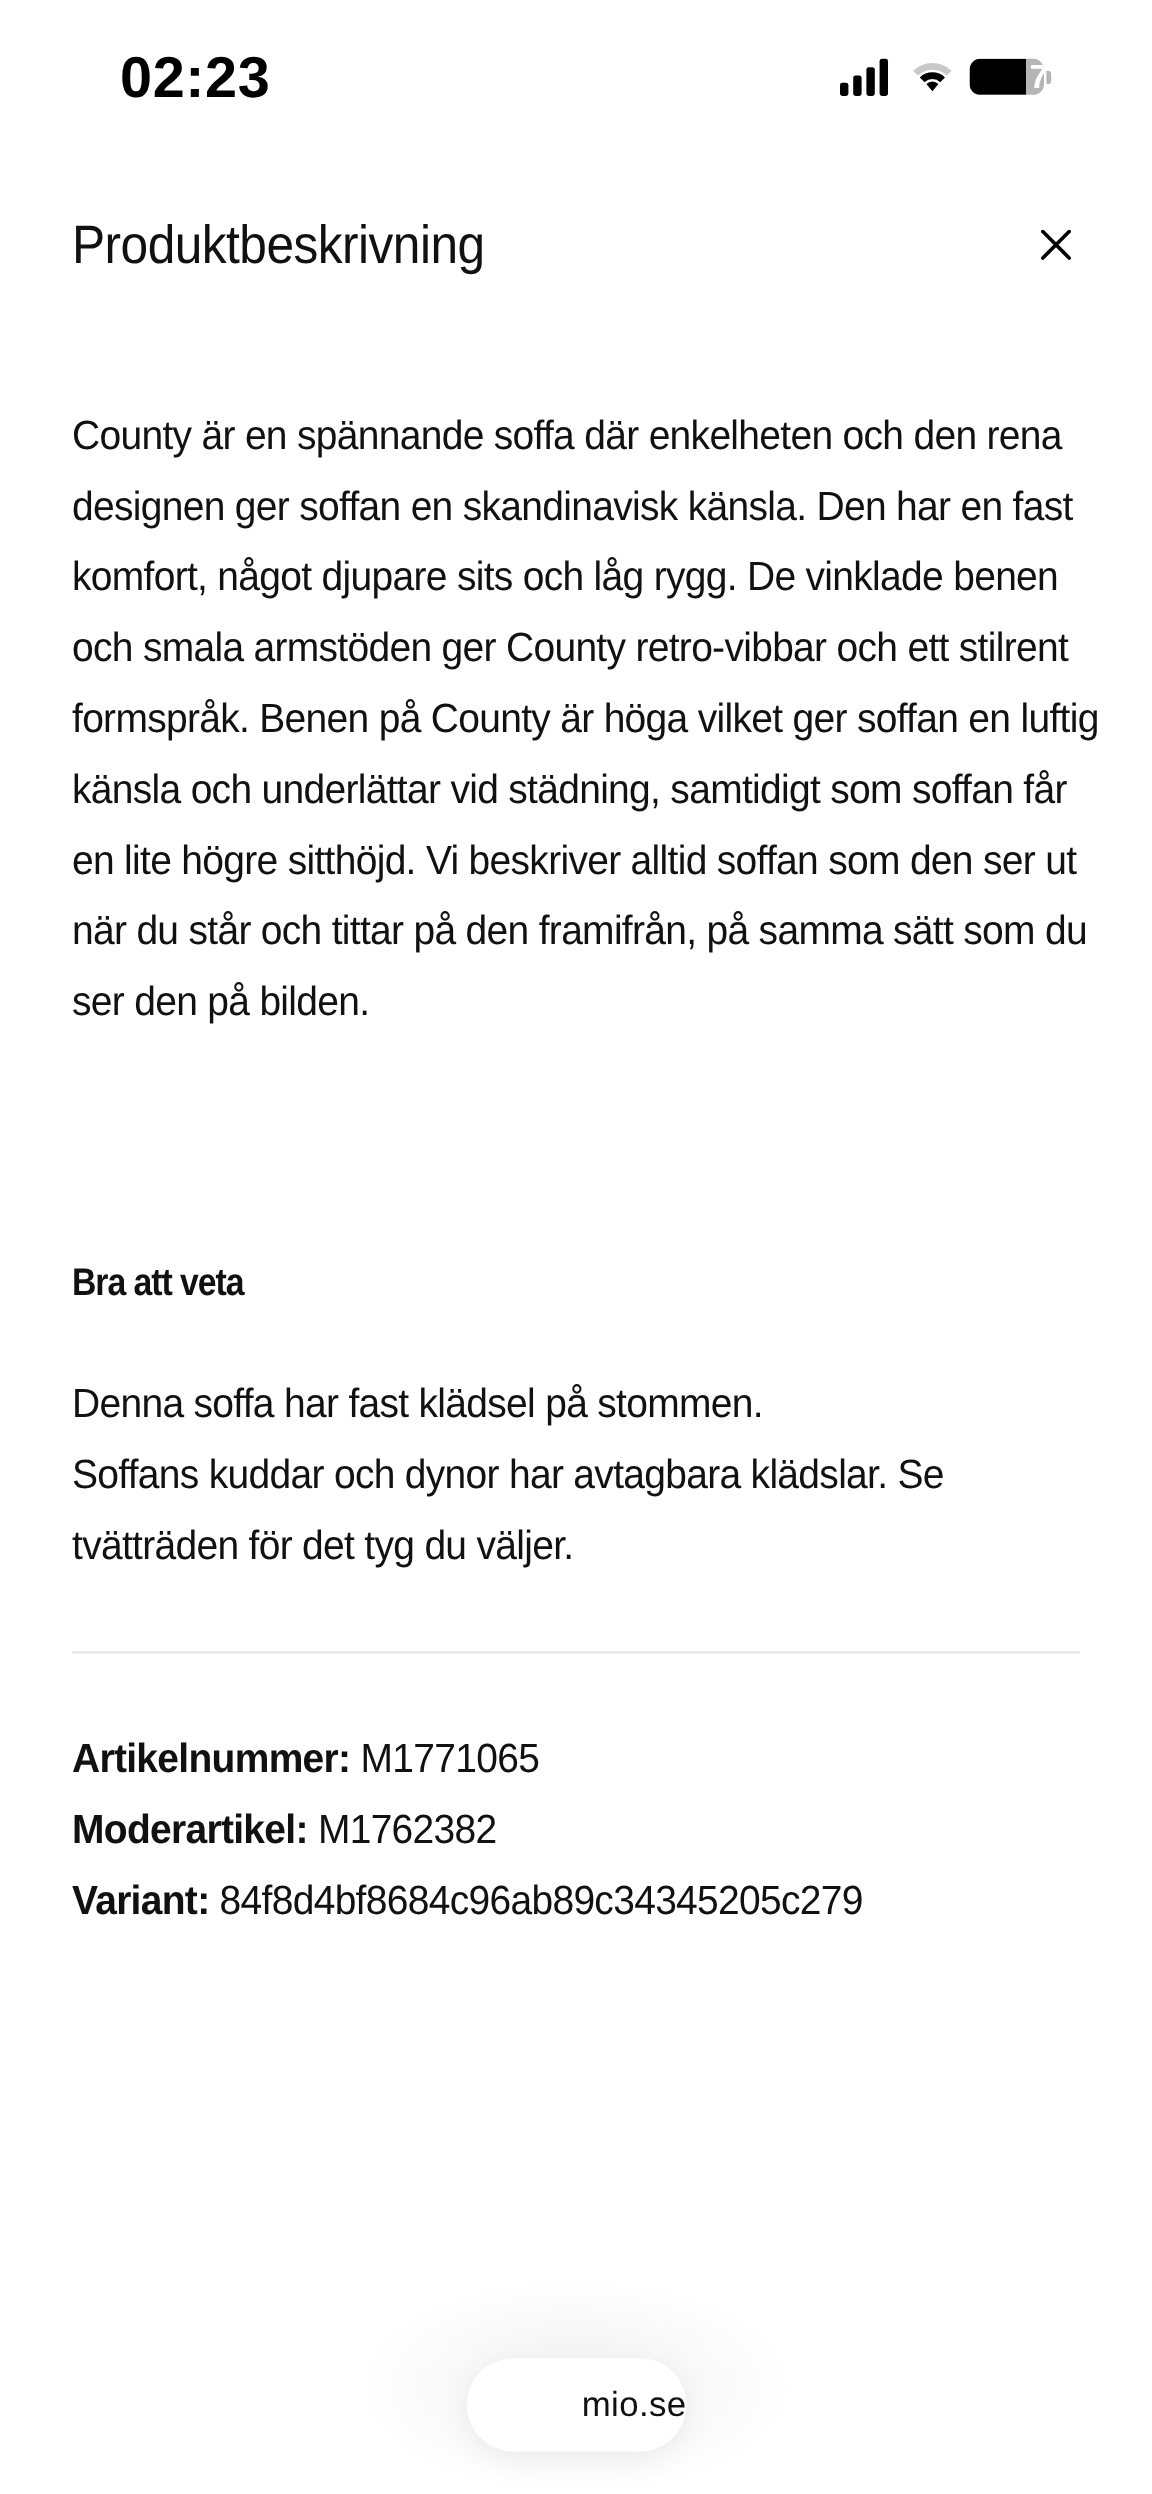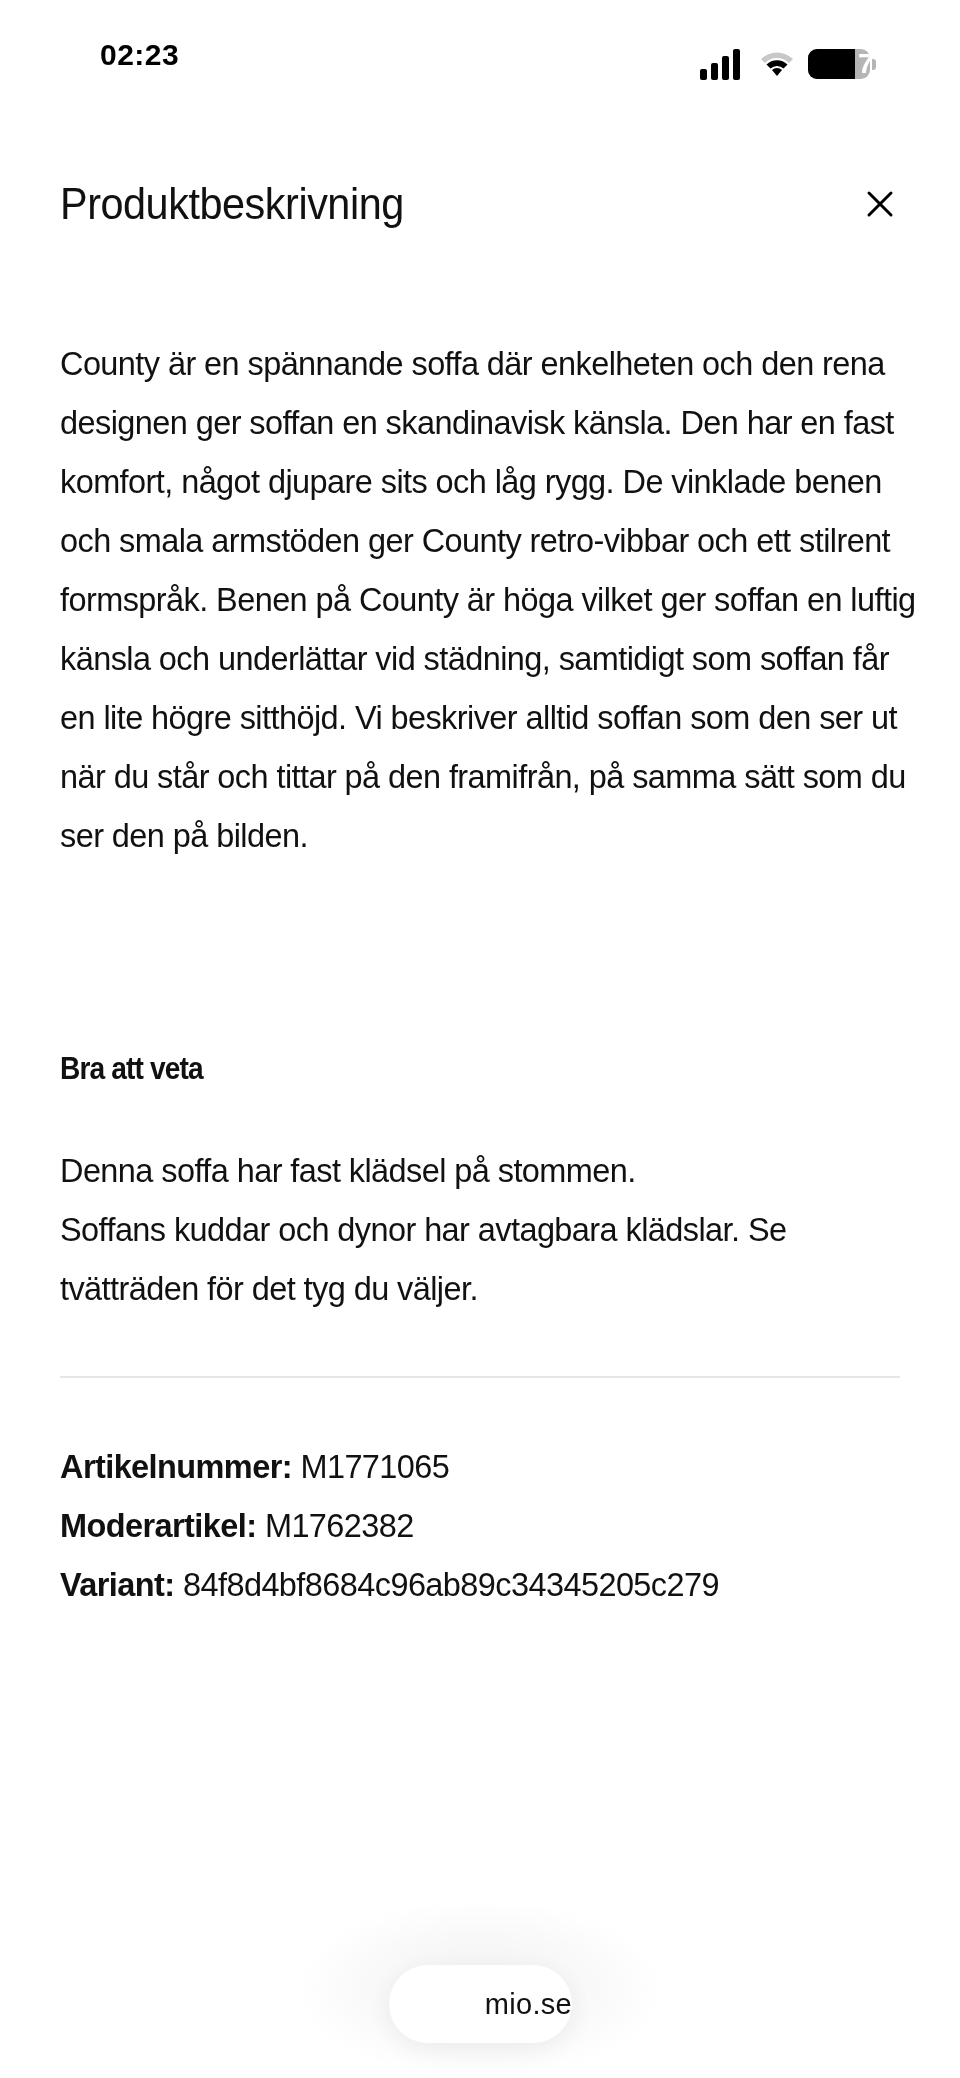--- a/index.html
+++ b/index.html
@@ -19,21 +19,21 @@
   .status-bar {
     position: absolute;
     left: 0; top: 0;
     width: 960px; height: 120px;
   }
   .status-time {
     position: absolute;
     left: 100px; top: 38px;
     font-family: "Liberation Sans", sans-serif;
     font-weight: 700;
-    font-size: 30px;
+    font-size: 48px;
     letter-spacing: 0.5px;
     color: #000;
   }
   .status-icons {
     position: absolute;
     left: 700px; top: 46px;
     height: 36px;
     display: flex;
     align-items: center;
   }

